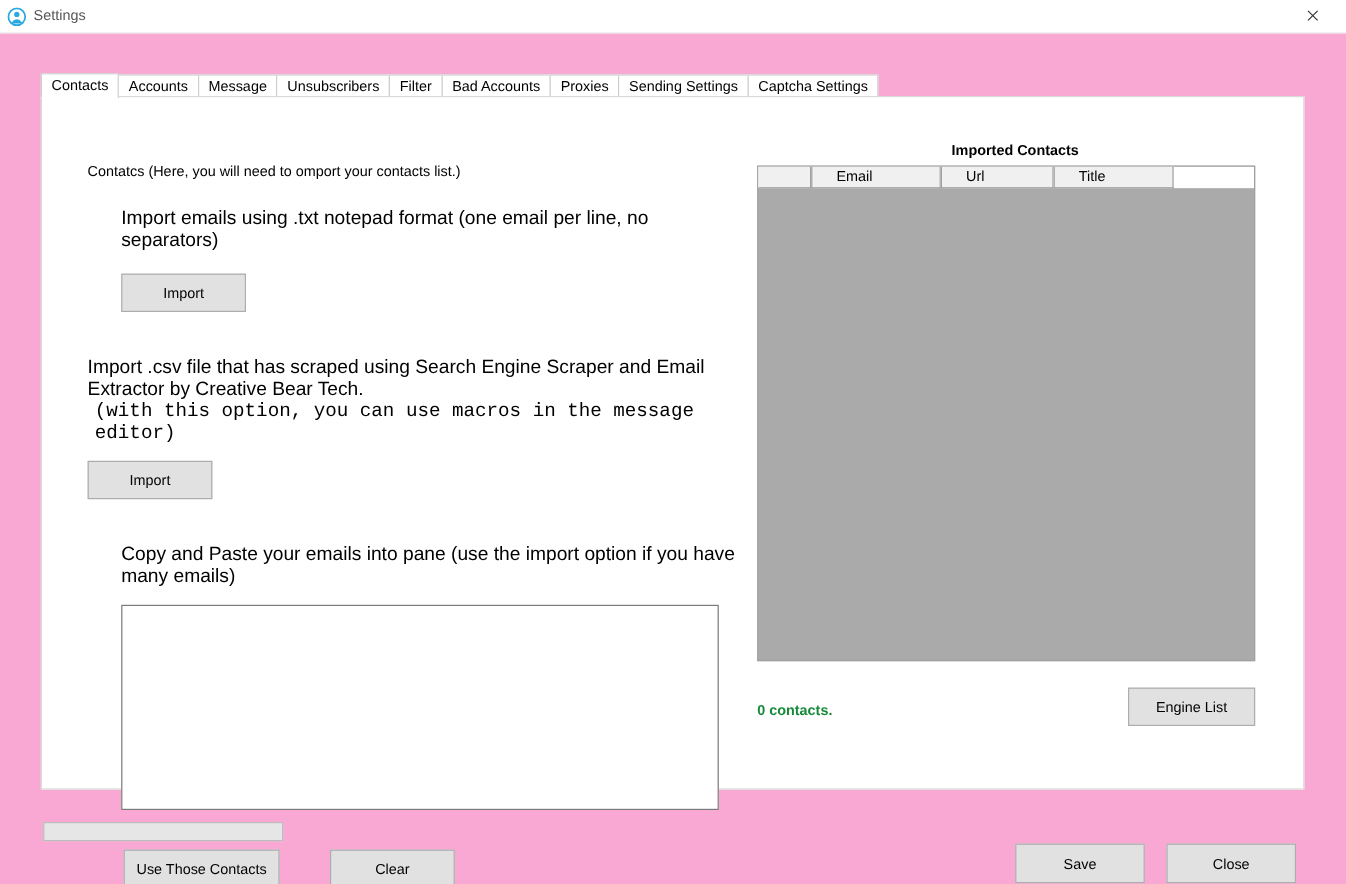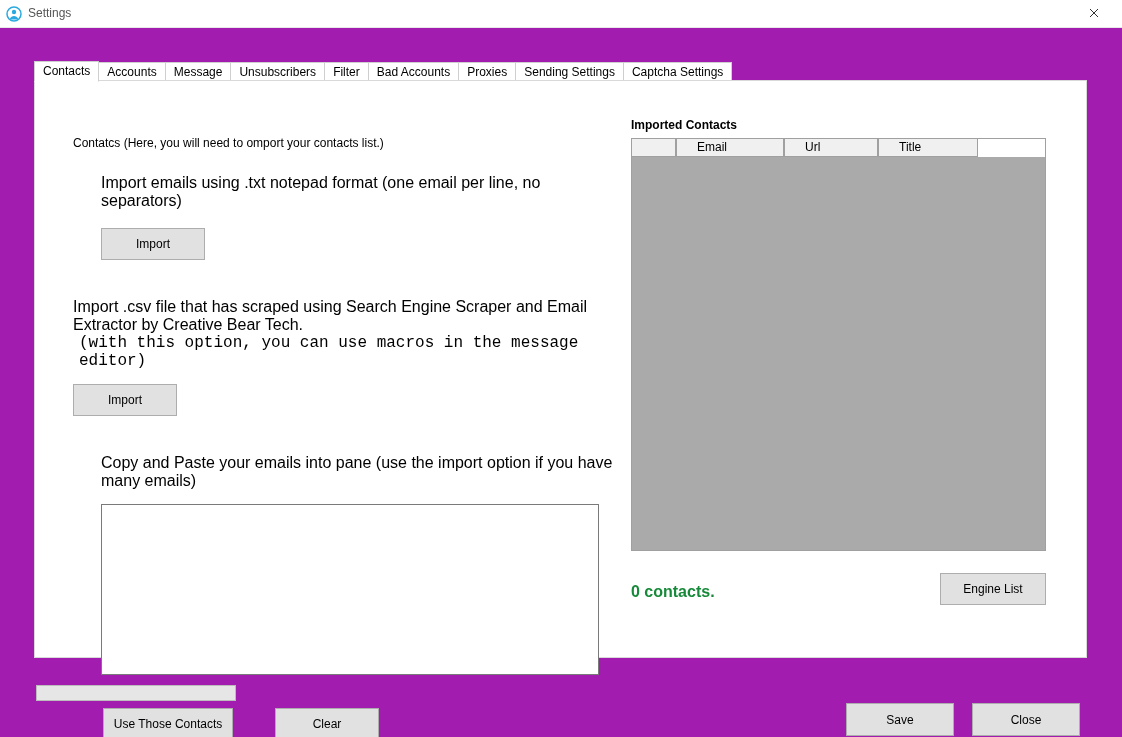--- a/index.html
+++ b/index.html
@@ -35,21 +35,21 @@
   .title-close {
     width:40px; height:22px;
     display:flex; align-items:center; justify-content:center;
     color:#444;
   }
 
   
   .client {
     position: absolute;
     top: 28px; left:0; right:0; bottom:0;
-    background:#a21caf;
+    background:#f9a8d4;
     box-sizing:border-box;
   }
 
   
   .panel {
     position:absolute;
     left:34px; top:52px;
     width:1053px; height:578px;
     background:#fff;
     border:1px solid #d9d9d9;
@@ -102,20 +102,21 @@
 
   
   .right-col {
     position:absolute;
     left:596px; top:37px;
     width:430px;
   }
   .imported-title {
     font-weight:bold; font-size:12px;
     margin-bottom:6px;
+    text-align:center;
   }
 
   
   .grid-wrap {
     width:415px; height:413px;
     border:1px solid #a0a0a0;
     background:#aaa; 
     position:relative;
     box-sizing:border-box;
   }
@@ -137,21 +138,21 @@
   .grid-header .hcell:first-child { border-left:none; }
   .grid-body {
     position:absolute;
     top:18px; left:0; right:0; bottom:0;
     background:#aaa;
   }
 
   .contacts-status {
     color:#178a3a;
     font-weight:bold;
-    font-size:16px;
+    font-size:12px;
     margin-top:28px;
     display:inline-block;
   }
 
   
   .wbtn {
     background:#e1e1e1;
     border:1px solid #adadad;
     height:32px;
     font-size:12px;

